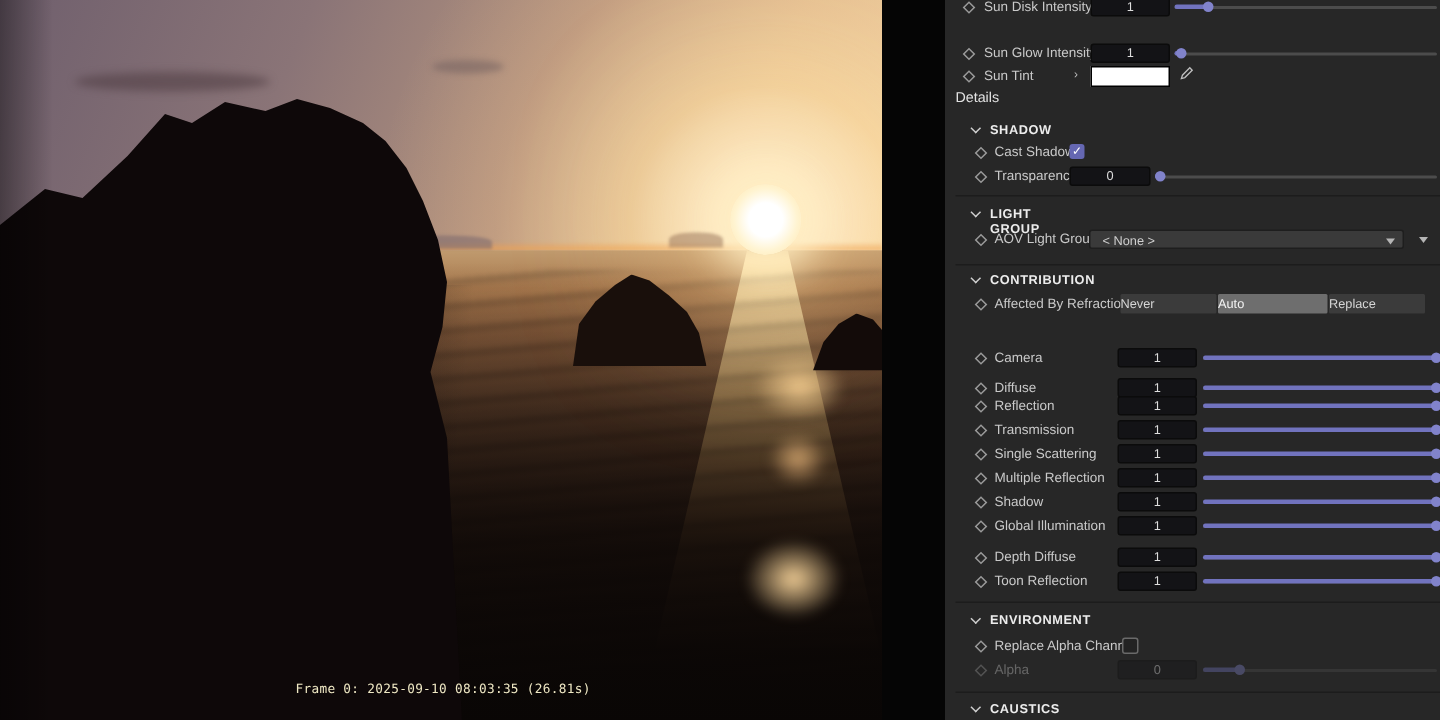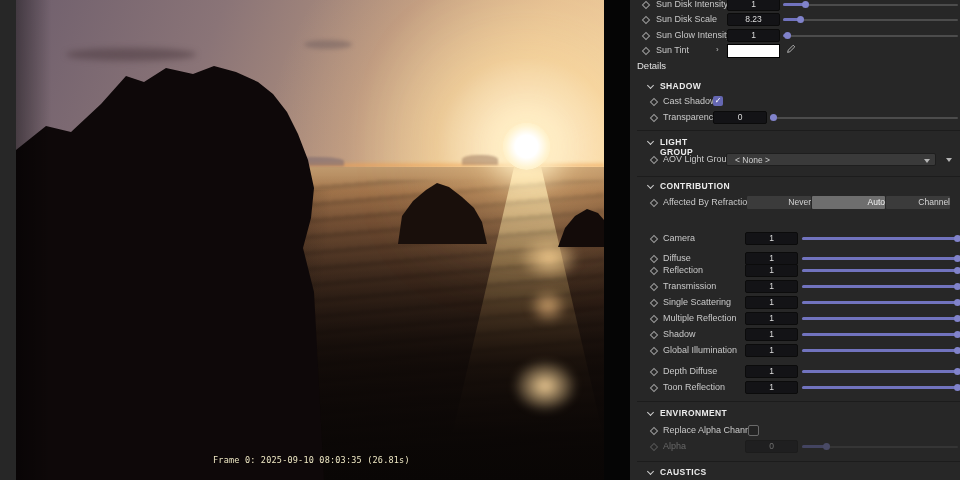--- a/index.html
+++ b/index.html
@@ -1,20 +1,20 @@
 <!DOCTYPE html>
 <html><head>
 <meta charset="utf-8">
 <style>
   html,body{margin:0;padding:0;background:#111;}
   #stage{position:relative;width:960px;height:480px;overflow:hidden;
          font-family:"Liberation Sans",sans-serif;background:#272727;}
 
   
-  #viewport{position:absolute;left:0;top:0;width:632px;height:480px;background:#050505;margin-left:16px;}
+  #viewport{position:absolute;left:0;top:0;width:632px;height:480px;background:#050505;}
   #scene{position:absolute;left:0;top:0;width:588px;height:480px;overflow:hidden;background:#0a0705;}
   .abs{position:absolute;}
 
   #sky{left:0;top:0;width:588px;height:170px;
     background:
       radial-gradient(circle at 511px 147px, rgba(255,248,225,.95) 0 28px, rgba(255,224,165,.6) 90px, rgba(255,205,145,.18) 180px, rgba(255,205,145,0) 260px),
       linear-gradient(112deg,#6f5f6d 0%,#8a7477 32%,#b4937e 60%,#dcb88f 82%,#eecfa2 100%);}
   #horizon-line{left:230px;top:161px;width:358px;height:6px;background:linear-gradient(to bottom,rgba(236,160,80,0),rgba(236,160,80,.75));filter:blur(1px);}
   #far-sea{left:0;top:167px;width:588px;height:11px;background:linear-gradient(to bottom,#b9aa97,#a98f70);filter:blur(.5px);}
   #sea{left:0;top:167px;width:588px;height:313px;
@@ -69,21 +69,21 @@
   .shead{position:absolute;height:14px;}
   .shead .txt{position:absolute;left:30px;top:1px;font-size:8.5px;font-weight:bold;color:#ececec;letter-spacing:.4px;}
   .chev{position:absolute;left:18px;top:3px;width:4px;height:4px;border-right:1.5px solid #cfcfcf;border-bottom:1.5px solid #cfcfcf;transform:rotate(45deg);}
   .sep{position:absolute;left:7px;right:0;height:1px;background:#1c1c1c;}
   .checkbox{position:absolute;top:1px;width:10px;height:10px;border-radius:2px;}
   .checkbox.on{background:#6567b2;color:#fff;font-size:8px;line-height:10px;text-align:center;}
   .checkbox.off{background:#232323;border:1px solid #6a6a6a;width:9px;height:9px;}
   .dropdown{position:absolute;left:96px;top:0;width:210px;height:13px;background:#3a3a3a;border:1px solid #1e1e1e;
             border-radius:2px;color:#cfcfcf;font-size:8.5px;line-height:13px;padding-left:8px;box-sizing:border-box;}
   .dtri{position:absolute;width:0;height:0;border-left:3.5px solid transparent;border-right:3.5px solid transparent;border-top:4px solid #b5b5b5;}
-  .seg{position:absolute;top:0;height:13px;border-radius:1px;font-size:8.5px;line-height:13px;text-align:right;color:#d6d6d6;background:#3b3b3b;}
+  .seg{position:absolute;top:0;height:13px;border-radius:1px;font-size:8.5px;line-height:13px;text-align:left;color:#d6d6d6;background:#3b3b3b;}
   .seg.sel{background:#6e6e6e;color:#f4f4f4;}
   .disabled{opacity:.38;}
   #details-label{position:absolute;left:7px;top:60px;font-size:9.5px;color:#e2e2e2;}
   .expander{position:absolute;left:86px;top:1px;font-size:8px;color:#bdbdbd;}
   .swatch{position:absolute;left:97px;top:0;width:51px;height:12px;background:#fff;border:1px solid #000;}
   .eyedrop{position:absolute;left:155px;top:0;width:11px;height:12px;}
 </style>
 </head>
 <body>
 
@@ -121,31 +121,20 @@
       <span class="dia t"></span>
       <span class="plbl t">Sun Disk Intensity</span>
       <span class="vbox" style="left:97px;width:51px">1</span>
       <span class="sld" style="left:153px;width:175px">
           <span class="track"></span>
           <span class="fill" style="width:13%">
             <span class="knob"></span>
           </span>
         </span>
     </div>
-    <div class="prow" style="top:13px">
-      <span class="dia t"></span>
-      <span class="plbl t">Sun Disk Scale</span>
-      <span class="vbox" style="left:97px;width:51px">8.23</span>
-      <span class="sld" style="left:153px;width:175px">
-          <span class="track"></span>
-          <span class="fill" style="width:10%">
-            <span class="knob"></span>
-          </span>
-        </span>
-    </div>
     <div class="prow" style="top:29px">
       <span class="dia t"></span>
       <span class="plbl t">Sun Glow Intensity</span>
       <span class="vbox" style="left:97px;width:51px">1</span>
       <span class="sld" style="left:153px;width:175px">
           <span class="track"></span>
           <span class="fill" style="width:3%">
             <span class="knob"></span>
           </span>
         </span>
@@ -205,21 +194,21 @@
 
     <div class="shead" style="top:180px">
       <span class="chev"></span>
       <span class="txt">CONTRIBUTION</span>
     </div>
     <div class="prow" style="top:196px">
       <span class="dia s"></span>
       <span class="plbl s">Affected By Refraction</span>
       <span class="seg" style="left:117px;width:64px">Never</span>
       <span class="seg sel" style="left:182px;width:73px">Auto</span>
-      <span class="seg" style="left:256px;width:64px">Channel</span>
+      <span class="seg" style="left:256px;width:64px">Replace</span>
     </div>
 
     <div class="prow" style="top:232px">
       <span class="dia s"></span>
       <span class="plbl s">Camera</span>
       <span class="vbox" style="left:115px;width:51px">1</span>
       <span class="sld" style="left:172px;width:156px">
           <span class="track"></span>
           <span class="fill" style="width:100%">
             <span class="knob"></span>

